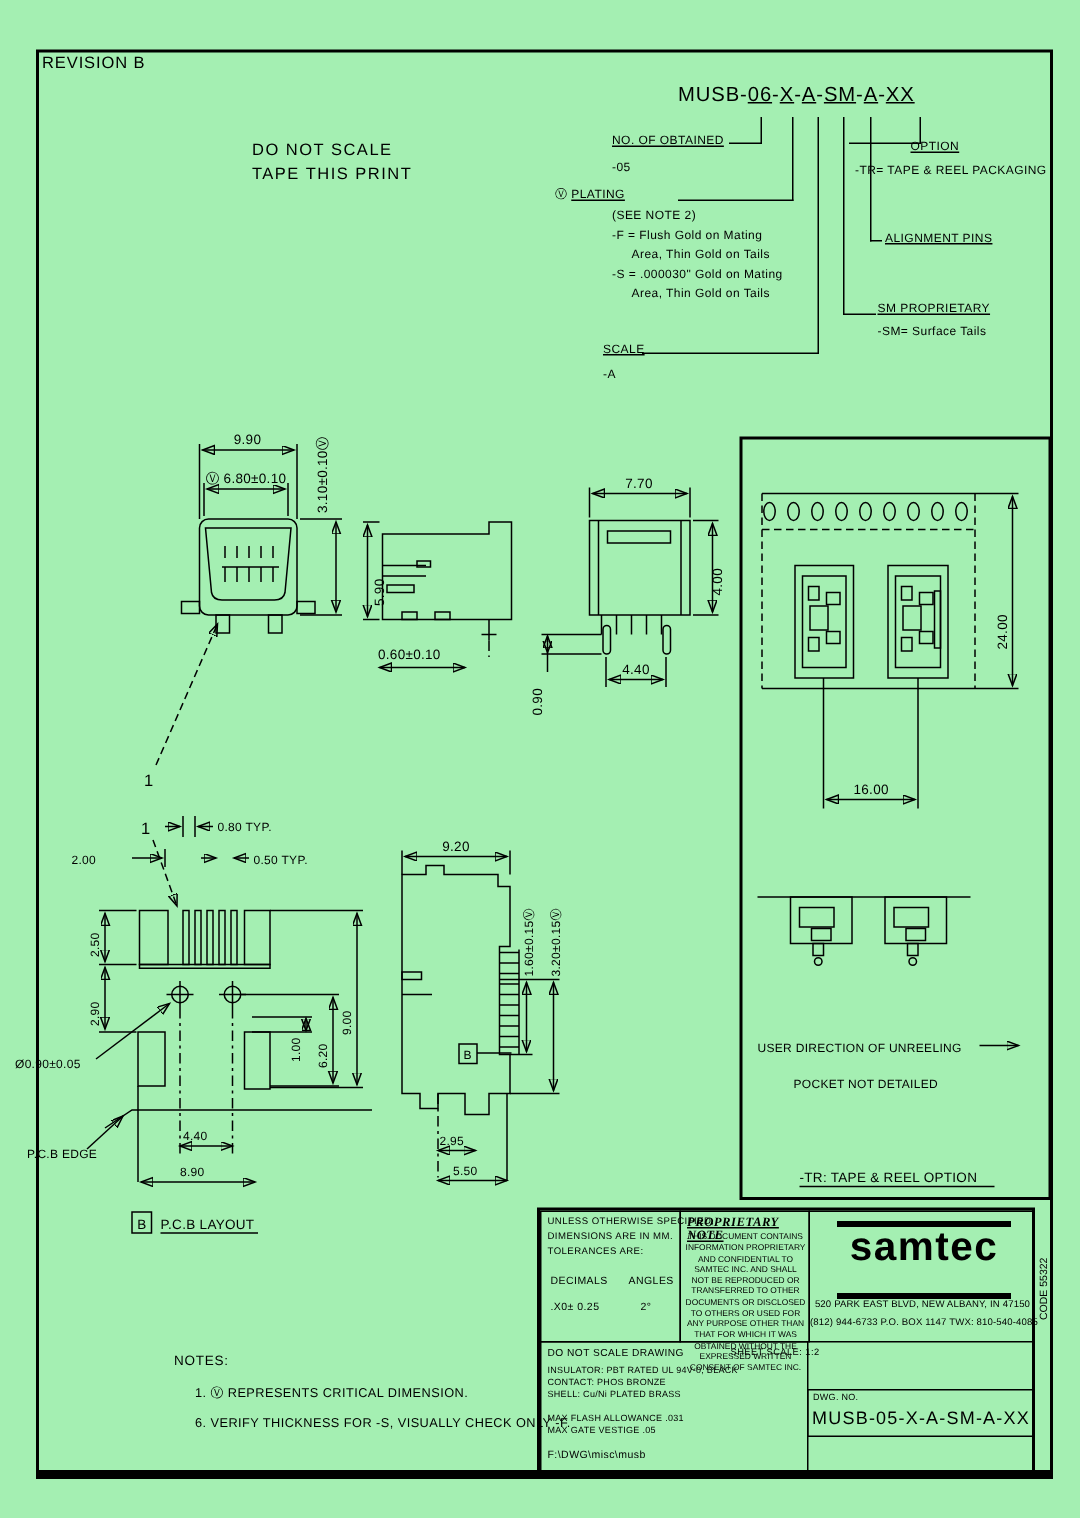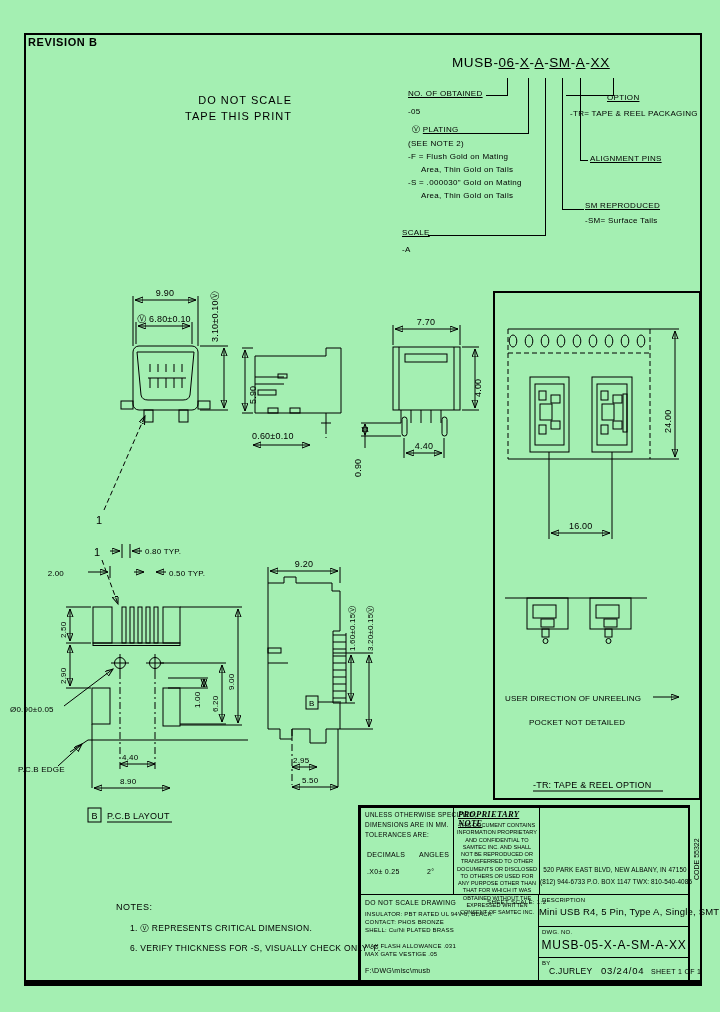--- a/index.html
+++ b/index.html
@@ -42,23 +42,23 @@
     </marker>
     <pattern id="hatch" width="5" height="5" patternUnits="userSpaceOnUse" patternTransform="rotate(45)">
       <line x1="0" y1="0" x2="0" y2="5" stroke="#000" stroke-width="1"></line>
     </pattern>
   </defs>
 </svg>
 
 <div class="frame"></div>
 <div class="botbar"></div>
 
-<div class="t" style="left:28px;top:36px;font-size:11px;font-weight:bold;letter-spacing:.6px">REVISION B</div>
-
-<div class="abs" style="left:168px;top:92px;width:124px;text-align:right;font-size:11px;letter-spacing:1px;line-height:16px">
+<div class="t" style="left:28px;top:36px;font-size:11px;font-weight:normal;letter-spacing:.6px">REVISION B</div>
+
+<div class="abs" style="left:168px;top:92px;width:124px;text-align:left;font-size:11px;letter-spacing:1px;line-height:16px">
   <div>DO NOT SCALE</div>
   <div>TAPE THIS PRINT</div>
 </div>
 
 <div class="pn">
   <span>MUSB-</span><span>06</span><span>-</span><span>X</span><span>-</span><span>A</span><span>-</span><span>SM</span><span>-</span><span>A</span><span>-</span><span>XX</span>
 </div>
 
 <div class="ln" style="left:507px;top:78px;width:1px;height:18px"></div>
 <div class="ln" style="left:486px;top:95px;width:22px;height:1px"></div>
@@ -68,32 +68,32 @@
 <div class="ln" style="left:428px;top:235px;width:118px;height:1px"></div>
 <div class="ln" style="left:562px;top:78px;width:1px;height:132px"></div>
 <div class="ln" style="left:562px;top:209px;width:22px;height:1px"></div>
 <div class="ln" style="left:580px;top:78px;width:1px;height:83px"></div>
 <div class="ln" style="left:580px;top:160px;width:8px;height:1px"></div>
 <div class="ln" style="left:613px;top:78px;width:1px;height:18px"></div>
 <div class="ln" style="left:566px;top:95px;width:48px;height:1px"></div>
 
 <div class="t u" style="left:408px;top:90px">NO. OF OBTAINED</div>
 <div class="t" style="left:408px;top:108px">-05</div>
-<div class="t" style="left:412px;top:126px"><span>Ⓥ</span> <span class="u">PLATING</span></div>
+<div class="t" style="left:370px;top:126px"><span>Ⓥ</span> <span class="u">PLATING</span></div>
 <div class="t" style="left:408px;top:140px">(SEE NOTE 2)</div>
 <div class="t" style="left:408px;top:153px">-F = Flush Gold on Mating</div>
 <div class="t" style="left:421px;top:166px">Area, Thin Gold on Tails</div>
 <div class="t" style="left:408px;top:179px">-S = .000030" Gold on Mating</div>
 <div class="t" style="left:421px;top:192px">Area, Thin Gold on Tails</div>
 <div class="t u" style="left:402px;top:229px">SCALE</div>
 <div class="t" style="left:402px;top:246px">-A</div>
 <div class="t u" style="left:607px;top:94px">OPTION</div>
 <div class="t" style="left:570px;top:110px">-TR= TAPE &amp; REEL PACKAGING</div>
 <div class="t u" style="left:590px;top:155px">ALIGNMENT PINS</div>
-<div class="t u" style="left:585px;top:202px">SM REPRODUCED</div>
+<div class="t u" style="left:585px;top:202px">SM PROPRIETARY</div>
 <div class="t" style="left:585px;top:217px">-SM= Surface Tails</div>
 
 <svg style="left:88px;top:228px" width="150" height="305">
   <g class="s">
     <path d="M45,118 V68 M110,118 V68"></path>
     <line class="dim" x1="47" y1="72" x2="108" y2="72"></line>
     <path d="M48,116 V94 M104,116 V94"></path>
     <line class="dim" x1="50" y1="98" x2="102" y2="98"></line>
     <rect x="45" y="118" width="65" height="64" rx="6"></rect>
     <path d="M49,124 H106 L102,167 Q101,172 95,172 H60 Q54,172 53,167 Z"></path>
@@ -310,43 +310,36 @@
     <div class="t" style="left:6px;top:43px;font-size:7px">DECIMALS</div>
     <div class="t" style="left:58px;top:43px;font-size:7px">ANGLES</div>
     <div class="t" style="left:6px;top:60px;font-size:7px">.X0± 0.25</div>
     <div class="t" style="left:66px;top:60px;font-size:7px">2°</div>
   </div>
   <div class="cell" style="left:93px;top:0;width:87px;height:88px">
     <div class="t" style="left:4px;top:2px;width:78px;font-family:'Liberation Serif',serif;font-style:italic;font-weight:bold;font-size:8.5px;text-align:left;text-decoration:underline;white-space:normal">PROPRIETARY NOTE</div>
     <div class="abs" style="left:3px;top:14px;width:80px;font-size:5.6px;line-height:1.3;text-align:center;letter-spacing:0">THIS DOCUMENT CONTAINS INFORMATION PROPRIETARY AND CONFIDENTIAL TO SAMTEC INC. AND SHALL NOT BE REPRODUCED OR TRANSFERRED TO OTHER DOCUMENTS OR DISCLOSED TO OTHERS OR USED FOR ANY PURPOSE OTHER THAN THAT FOR WHICH IT WAS OBTAINED WITHOUT THE EXPRESSED WRITTEN CONSENT OF SAMTEC INC.</div>
   </div>
   <div class="cell" style="left:179px;top:0;width:151px;height:88px">
+    <div class="abs" style="left:18px;top:6px;width:116px;height:44px;border-top:4px solid #000;border-bottom:4px solid #000;text-align:center">
+      <div class="logo">samtec</div>
+    </div>
     <div class="addr abs" style="left:0;top:58px;width:150px">520 PARK EAST BLVD, NEW ALBANY, IN 47150</div>
     <div class="addr abs" style="left:0;top:70px;width:150px">(812) 944-6733   P.O. BOX 1147   TWX: 810-540-4085</div>
   </div>
 
   <div class="cell" style="left:0;top:87px;width:179px;height:89px">
     <div class="t" style="left:4px;top:4px;font-size:6.8px">DO NOT SCALE DRAWING</div>
     <div class="t" style="left:126px;top:4px;font-size:6.2px">SHEET SCALE: 1:2</div>
     <div class="t tiny" style="left:4px;top:16px">INSULATOR: PBT RATED UL 94V-0, BLACK</div>
     <div class="t tiny" style="left:4px;top:24px">CONTACT: PHOS BRONZE</div>
     <div class="t tiny" style="left:4px;top:32px">SHELL: Cu/Ni PLATED BRASS</div>
     <div class="t tiny" style="left:4px;top:48px">MAX FLASH ALLOWANCE .031</div>
     <div class="t tiny" style="left:4px;top:56px">MAX GATE VESTIGE .05</div>
     <div class="t" style="left:4px;top:72px;font-size:7px">F:\DWG\misc\musb</div>
   </div>
 
-  <div class="cell" style="left:178px;top:87px;width:152px;height:33px">
-    <div class="t tiny" style="left:3px;top:2px">DESCRIPTION</div>
-    <div class="abs" style="left:0;top:11px;width:150px;text-align:center;font-size:9.5px;letter-spacing:.2px;white-space:nowrap">Mini USB R4, 5 Pin, Type A, Single, SMT</div>
-  </div>
   <div class="cell" style="left:178px;top:119px;width:152px;height:32px">
     <div class="t tiny" style="left:3px;top:2px">DWG. NO.</div>
     <div class="abs" style="left:0;top:11px;width:150px;text-align:center;font-size:12px;letter-spacing:.8px;white-space:nowrap">MUSB-05-X-A-SM-A-XX</div>
   </div>
-  <div class="cell" style="left:178px;top:150px;width:152px;height:26px">
-    <div class="t tiny" style="left:3px;top:2px">BY</div>
-    <div class="t" style="left:10px;top:9px;font-size:8.5px">C.JURLEY</div>
-    <div class="t" style="left:62px;top:8px;font-size:9.5px;letter-spacing:.8px">03/24/04</div>
-    <div class="t" style="left:112px;top:10px;font-size:7px">SHEET 1 OF 1</div>
-  </div>
 </div>
 <div class="vert" style="left:693px;top:880px">CODE 55322</div>
 
 </body></html>

